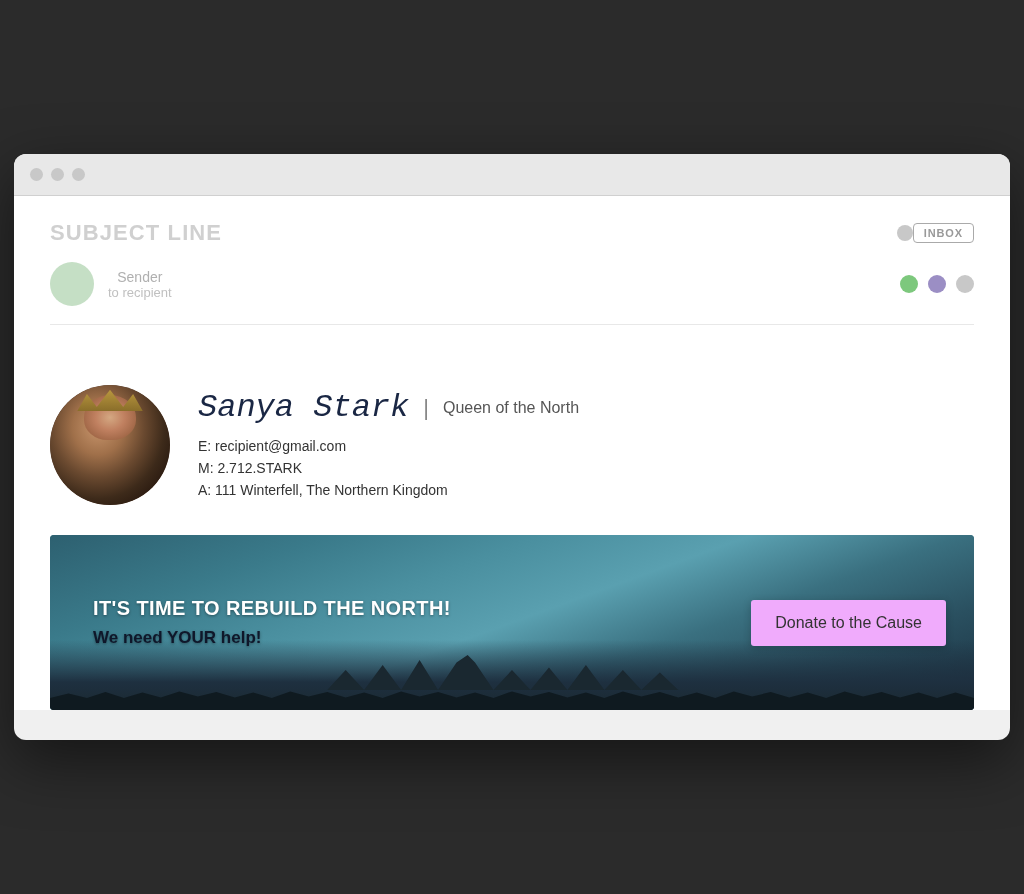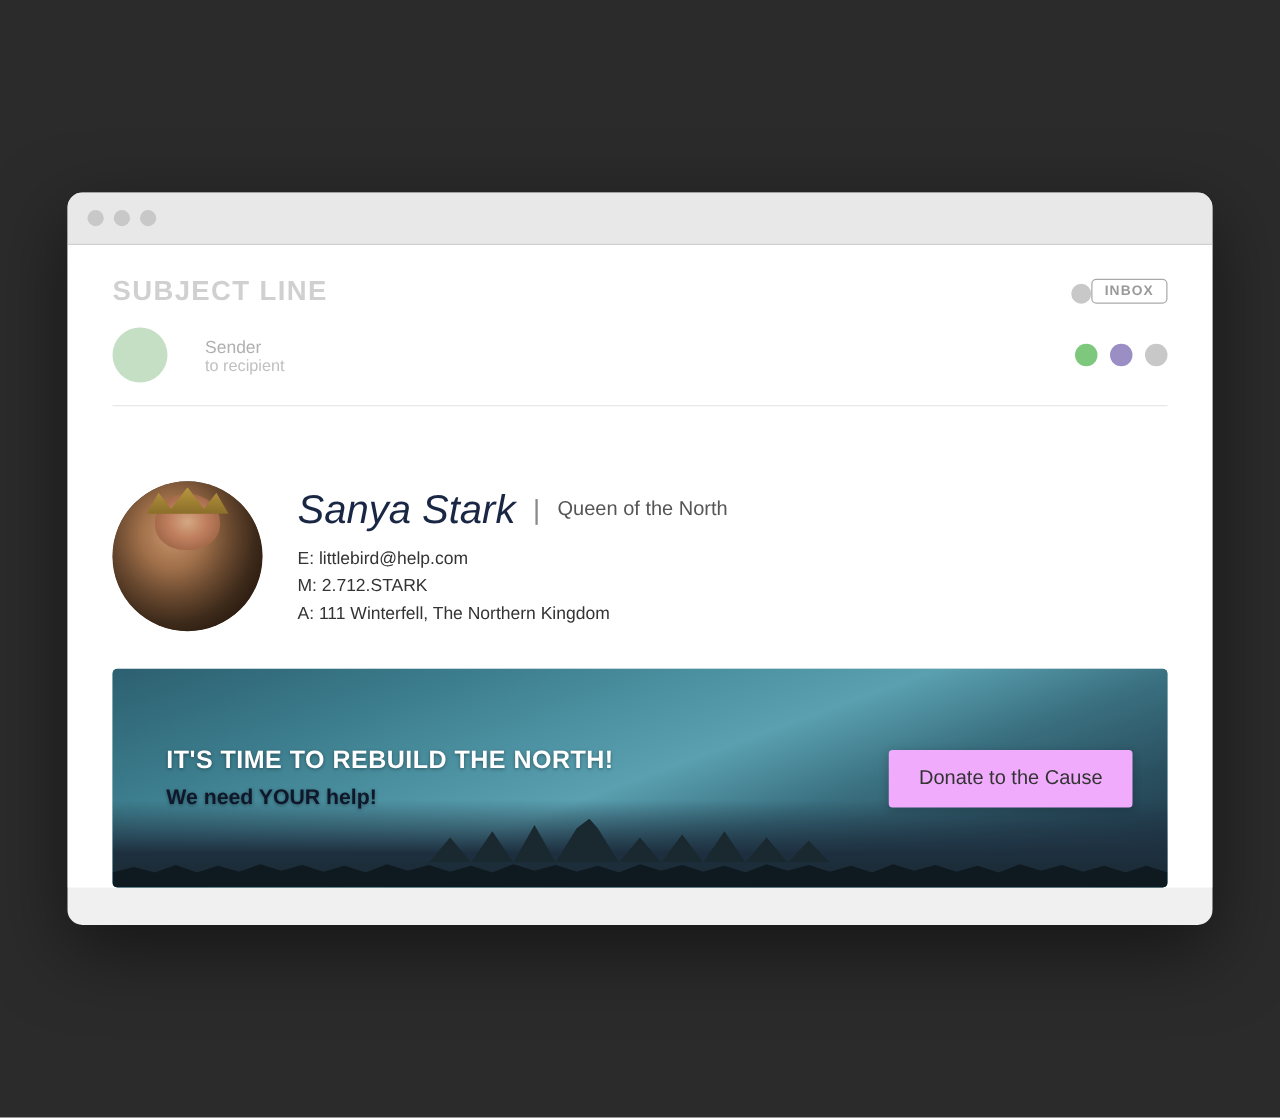--- a/index.html
+++ b/index.html
@@ -7,21 +7,21 @@
     body {
       background: #2b2b2b;
       display: flex;
       justify-content: center;
       align-items: center;
       min-height: 100vh;
       font-family: -apple-system, BlinkMacSystemFont, 'Segoe UI', sans-serif;
     }
 
     .window {
-      width: 916px;
+      width: 996px;
       background: #f0f0f0;
       border-radius: 12px;
       box-shadow: 0 20px 60px rgba(0,0,0,0.5);
       overflow: hidden;
     }
 
     .titlebar {
       background: #e8e8e8;
       padding: 14px 16px;
       display: flex;
@@ -58,21 +58,21 @@
     .email-subject {
       font-size: 22px;
       font-weight: 700;
       color: #d0d0d0;
       letter-spacing: 0.05em;
       text-transform: uppercase;
     }
 
     .inbox-badge-row {
       display: flex;
-      align-items: flex-end;
+      align-items: center;
     }
 
     .inbox-dot {
       width: 16px;
       height: 16px;
       border-radius: 50%;
       background: #c8c8c8;
     }
 
     .inbox-badge {
@@ -90,21 +90,22 @@
       display: flex;
       align-items: center;
       justify-content: space-between;
       padding-bottom: 18px;
       border-bottom: 1px solid #e8e8e8;
     }
 
     .sender-left {
       display: flex;
       align-items: center;
-      gap: 30px;
+      gap: 14px;
+      text-align: center;
     }
 
     .sender-avatar {
       width: 44px;
       height: 44px;
       border-radius: 50%;
       background: #c5dfc5;
     }
 
     .sender-info {
@@ -207,21 +208,21 @@
     }
 
     .signature-name-row {
       display: flex;
       align-items: center;
       gap: 14px;
       margin-bottom: 12px;
     }
 
     .signature-name {
-      font-family: Liberation Sans, sans-serif;
+      font-family: Liberation Mono, monospace;
       font-style: italic;
       font-size: 32px;
       color: #1a2744;
       font-weight: 400;
     }
 
     .signature-divider {
       font-size: 22px;
       color: #888;
       font-weight: 300;
@@ -406,21 +407,21 @@
         <div class="profile-photo-crown"></div>
       </div>
 
       <div class="signature-info">
         <div class="signature-name-row">
           <span class="signature-name">Sanya Stark</span>
           <span class="signature-divider">|</span>
           <span class="signature-title">Queen of the North</span>
         </div>
         <div class="contact-info">
-          <span class="contact-line">E: littlebird@help.com</span>
+          <span class="contact-line">E: recipient@gmail.com</span>
           <span class="contact-line">M: 2.712.STARK</span>
           <span class="contact-line">A: 111 Winterfell, The Northern Kingdom</span>
         </div>
       </div>
     </div>
 
     <div class="banner-section">
       <div class="banner-bg"></div>
       <div class="banner-silhouette"></div>
       <div class="banner-army"></div>

